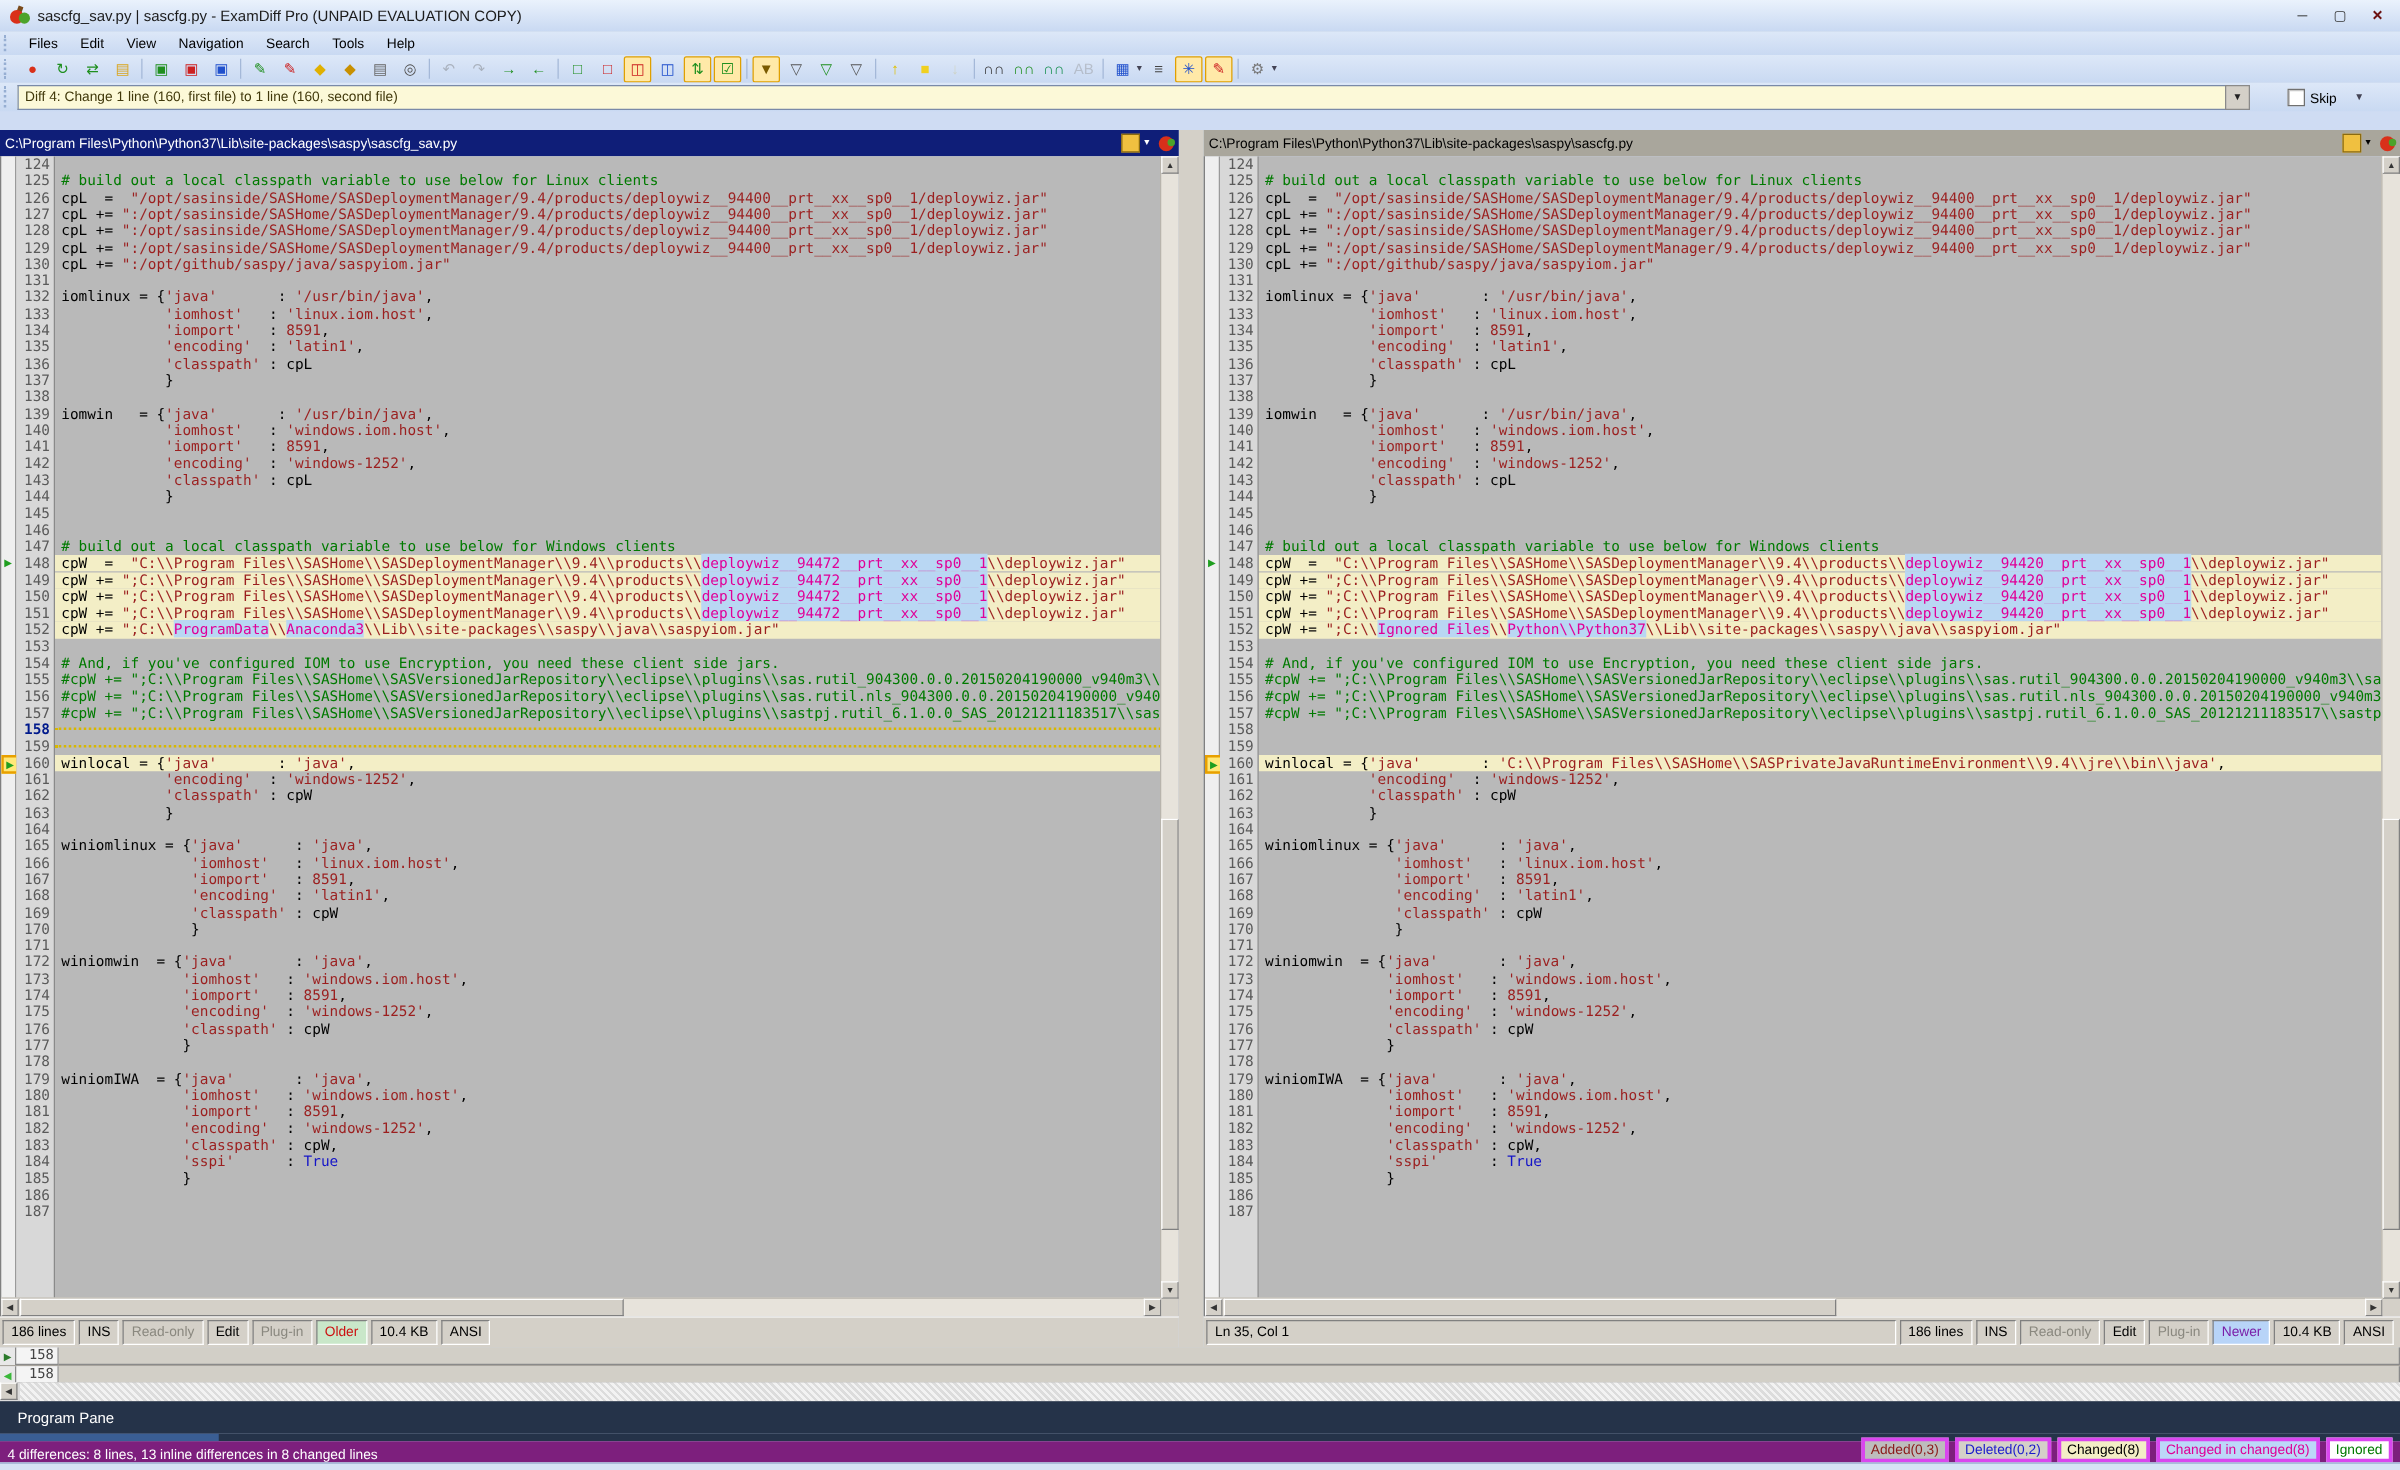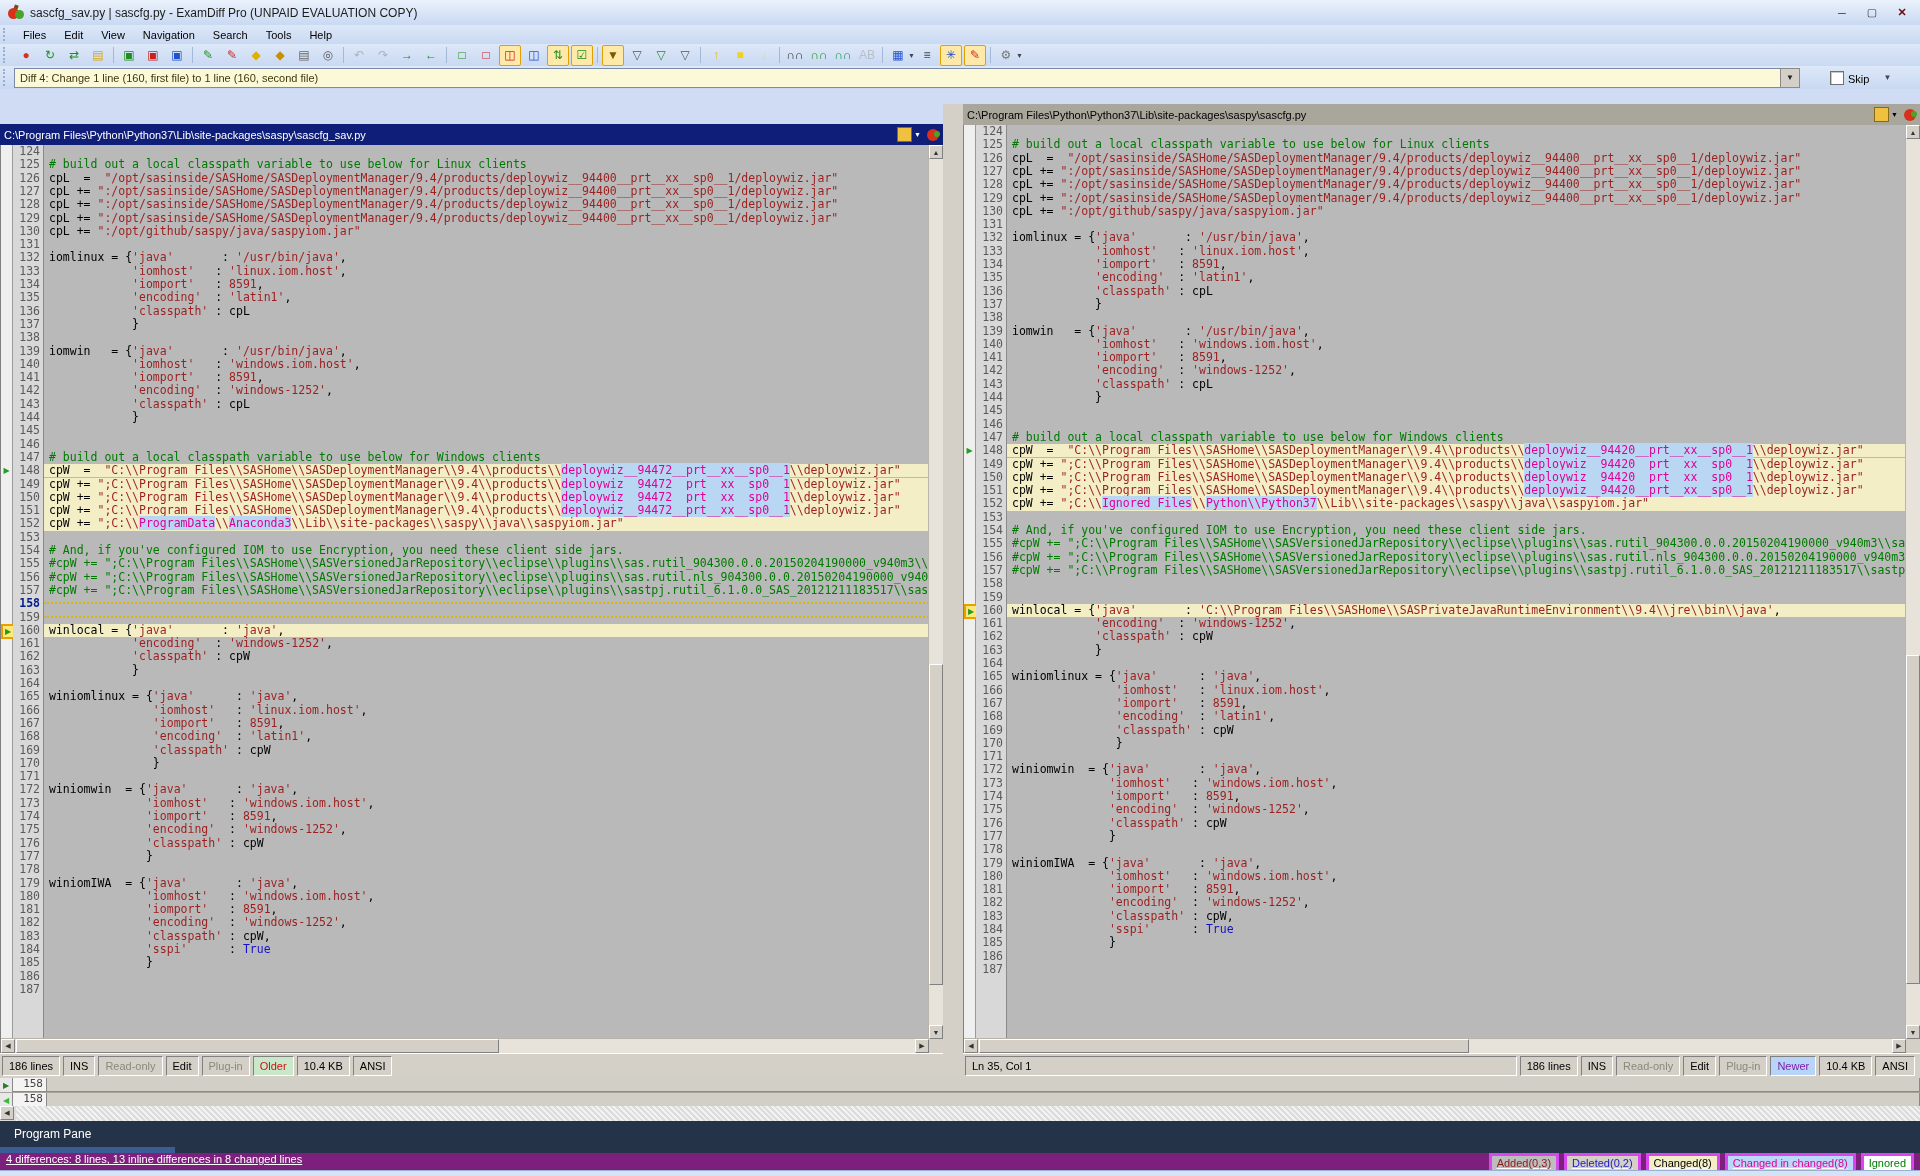--- a/index.html
+++ b/index.html
@@ -40,21 +40,21 @@
              align-items:center;justify-content:center;font-size:8px;color:#222;}
   .skipwrap{display:flex;align-items:flex-end;margin-left:30px;font-size:11px;}
   .checkbox{width:12px;height:12px;background:#fff;border:1px solid #707070;margin-right:4px;box-shadow:inset 1px 1px 0 #c8c8c8;}
   .chevron{margin-left:14px;font-size:8px;color:#445;}
   
   .splitter{position:absolute;top:104px;left:943px;width:20px;height:974px;background:#d4d0c8;}
   .pane{position:absolute;top:104px;display:flex;flex-direction:column;}
   #pane-left{left:0;width:943px;height:974px;}
   #pane-right{left:963px;width:957px;height:974px;}
   .pane-header{height:21px;display:flex;align-items:center;font-size:11px;padding:0 4px;}
-  .pane-header.active{background:#0f1e78;color:#fff;margin-top:20px;}
+  .pane-header.active{background:#0f1e78;color:#fff;}
   .pane-header.inactive{background:#a9a69c;color:#000;}
   .ph-icons{margin-left:auto;display:flex;align-items:center;}
   .ph-copy{width:13px;height:13px;background:#f0c040;border:1px solid #8a6a10;margin-right:2px;}
   .ph-caret{font-size:7px;margin-right:6px;}
   .ph-fruit{width:12px;height:12px;border-radius:50%;background:#d9301a;position:relative;}
   .ph-fruit::after{content:"";position:absolute;right:-1px;top:2px;width:6px;height:6px;border-radius:50%;background:#4ca32a;}
   .pane-content{position:relative;flex:1;background:#b9b9b9;overflow:hidden;border-left:1px solid #808080;}
   .diff-margin{position:absolute;left:0;top:0;bottom:14px;width:11px;background:#efefef;border-right:1px solid #9a9a9a;}
   .gutter{position:absolute;left:12px;top:0;bottom:14px;width:30px;background:#d8d8d8;border-right:1px solid #8a8a8a;
           font-family:"DejaVu Sans Mono",monospace;font-size:11.5px;color:#5a5a5a;}
@@ -98,21 +98,21 @@
   .insp-scroll .sb-btn{left:0;top:0;}
   .insp-hatch{position:absolute;left:16px;right:0;top:0;bottom:0;
      background:repeating-linear-gradient(45deg,#f2f2f2 0 2px,#dcdcdc 2px 4px);}
   
   .output-bar{position:absolute;left:0;right:0;top:1121px;height:26px;background:#253349;color:#fff;
               font-size:12px;display:flex;align-items:center;padding-left:14px;}
   .output-tabstrip{position:absolute;left:0;right:0;top:1147px;height:6px;background:#253349;}
   .output-tabsel{position:absolute;left:0;top:0;height:6px;width:175px;background:#3a5e94;}
   
   .bottom-bar{position:absolute;left:0;right:0;top:1153px;height:17px;background:#7d1f7d;color:#fff;
-              font-size:11px;display:flex;align-items:flex-start;padding:0 6px;text-decoration:underline;}
+              font-size:11px;display:flex;align-items:flex-end;padding:0 6px;}
   .badges{margin-left:auto;display:flex;}
   .badge{margin-left:5px;padding:0 5px;font-size:11px;line-height:14px;border:3px solid #d946ef;}
   .bottom-edge{position:absolute;left:0;right:0;top:1170px;height:6px;background:#d6e3f5;border-top:1px solid #9ab0d0;}
 </style>
 </head>
 <body>
 
 <div class="titlebar">
   <span class="appicon">
       <span class="a3"></span>

